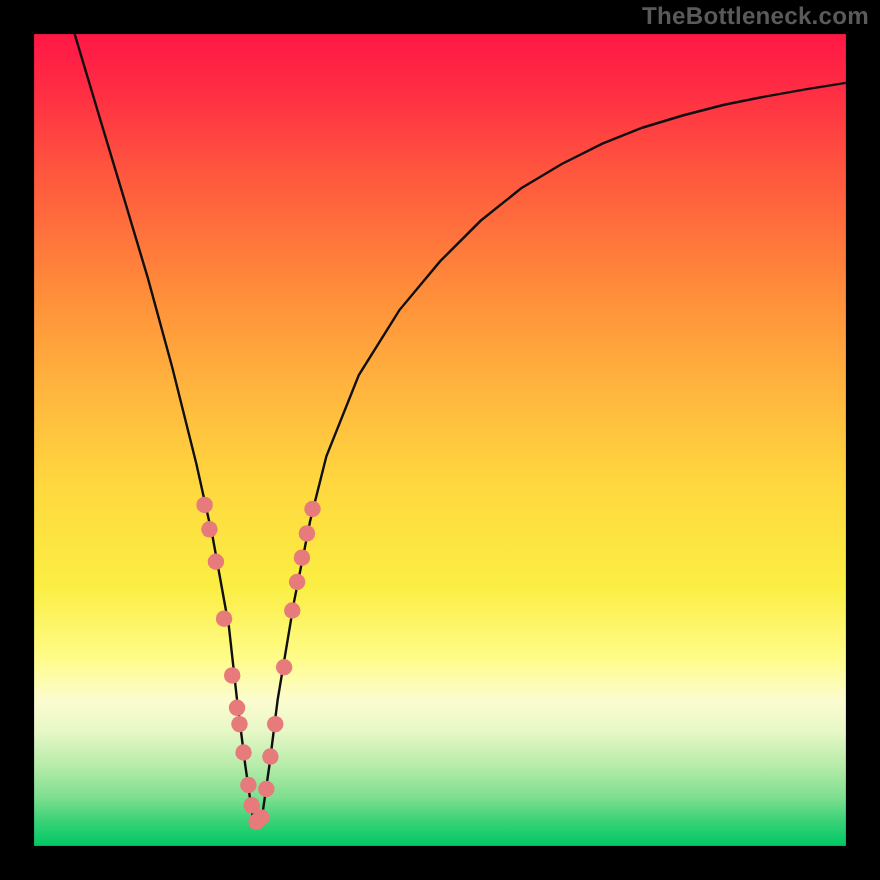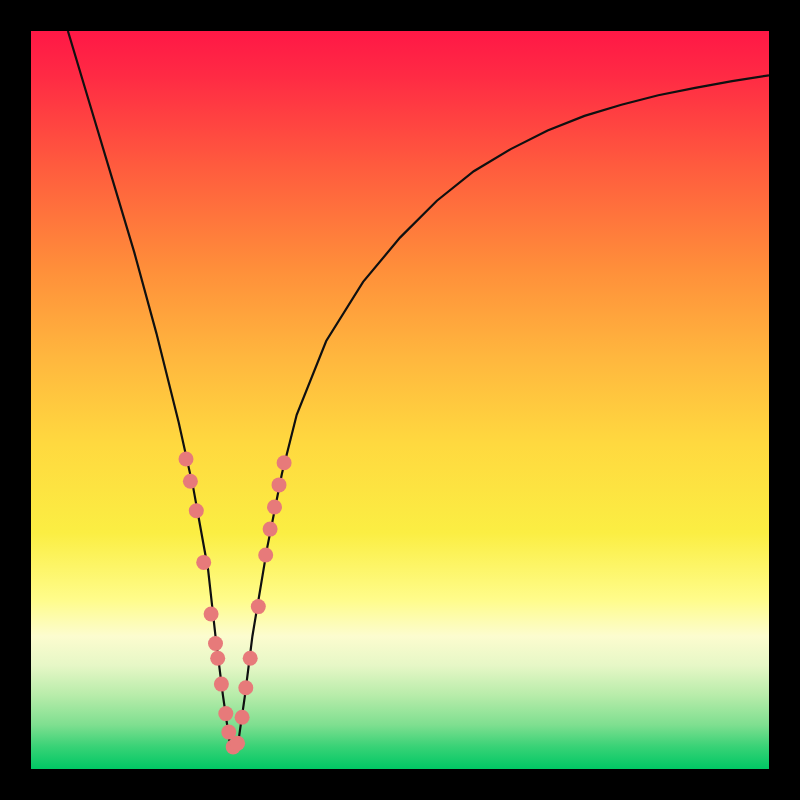--- a/index.html
+++ b/index.html
@@ -92,14 +92,15 @@
           <circle cx="227.3" cy="575.6" r="7.5" fill="#e77a7a"></circle>
           <circle cx="234.7" cy="524.0" r="7.5" fill="#e77a7a"></circle>
           <circle cx="239.1" cy="498.1" r="7.5" fill="#e77a7a"></circle>
           <circle cx="243.5" cy="476.0" r="7.5" fill="#e77a7a"></circle>
           <circle cx="248.0" cy="453.9" r="7.5" fill="#e77a7a"></circle>
           <circle cx="253.1" cy="431.7" r="7.5" fill="#e77a7a"></circle>
         </g>
     </svg>
   </div>
 
+  <div class="brand">TheBottleneck.com</div>
 
 </div>
 
 </body></html>

